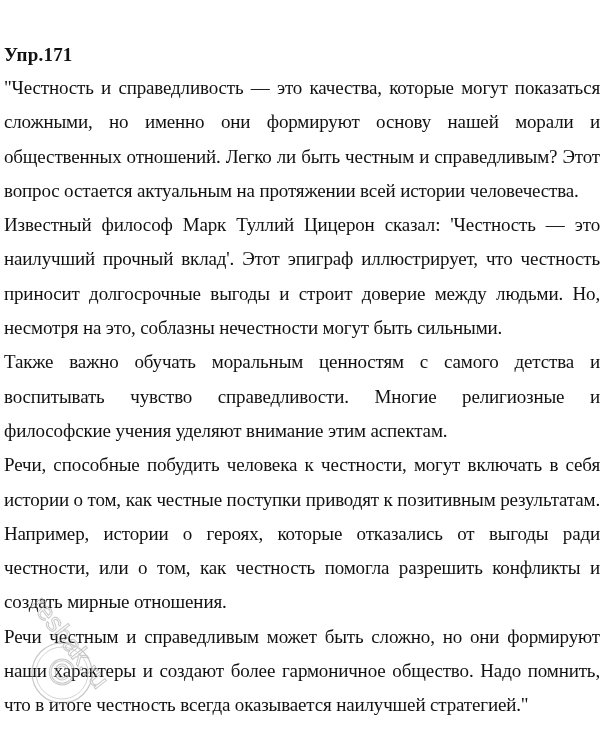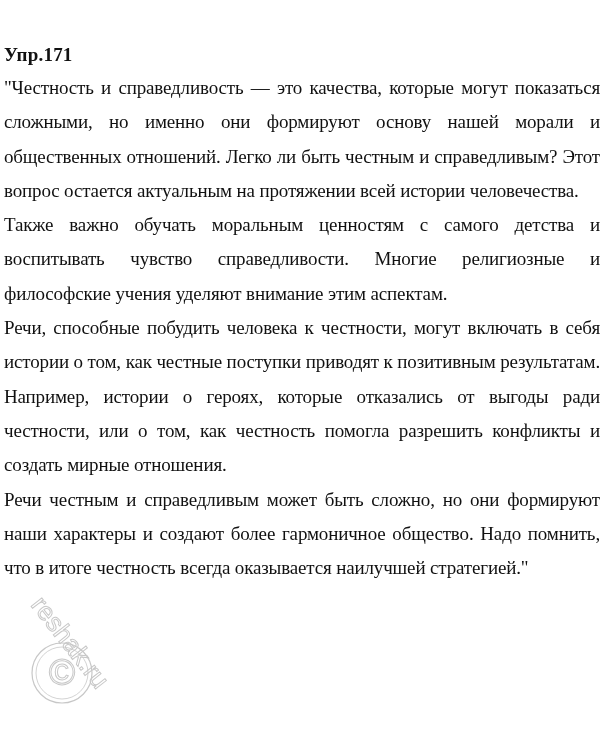--- a/index.html
+++ b/index.html
@@ -51,20 +51,21 @@
     .watermark svg text {
       font-family: "Liberation Sans", "DejaVu Sans", sans-serif;
     }
   </style>
 </head>
 <body>
 
 <div class="page">
   <div class="title">Упр.171</div>
   <p class="para first-para">"Честность и справедливость — это качества, которые могут показаться сложными, но именно они формируют основу нашей морали и общественных отношений. Легко ли быть честным и справедливым? Этот вопрос остается актуальным на протяжении всей истории человечества.</p>
+  <p class="para">Известный философ Марк Туллий Цицерон сказал: 'Честность — это наилучший прочный вклад'. Этот эпиграф иллюстрирует, что честность приносит долгосрочные выгоды и строит доверие между людьми. Но, несмотря на это, соблазны нечестности могут быть сильными.</p>
   <p class="para">Также важно обучать моральным ценностям с самого детства и воспитывать чувство справедливости. Многие религиозные и философские учения уделяют внимание этим аспектам.</p>
   <p class="para">Речи, способные побудить человека к честности, могут включать в себя истории о том, как честные поступки приводят к позитивным результатам. Например, истории о героях, которые отказались от выгоды ради честности, или о том, как честность помогла разрешить конфликты и создать мирные отношения.</p>
   <p class="para">Речи честным и справедливым может быть сложно, но они формируют наши характеры и создают более гармоничное общество. Надо помнить, что в итоге честность всегда оказывается наилучшей стратегией."</p>
 </div>
 
 <div class="watermark">
   <svg width="150" height="150" viewBox="0 0 150 150">
     <circle cx="52" cy="88" r="30" fill="none" stroke="#9a9a9a" stroke-width="1.2"></circle>
     <circle cx="52" cy="88" r="26" fill="none" stroke="#9a9a9a" stroke-width="0.8"></circle>
     <text x="52" y="100" text-anchor="middle" font-size="36" fill="none" stroke="#9a9a9a" stroke-width="1">©</text>

